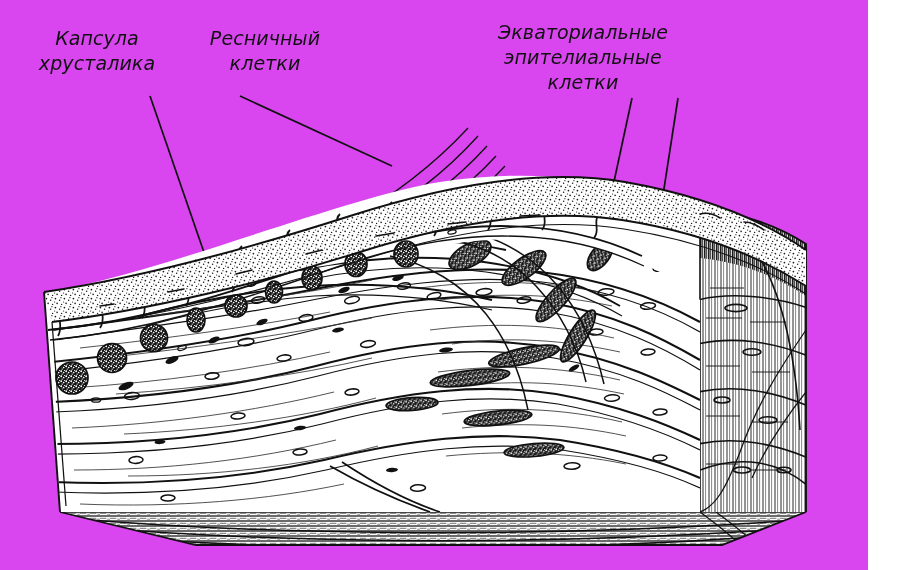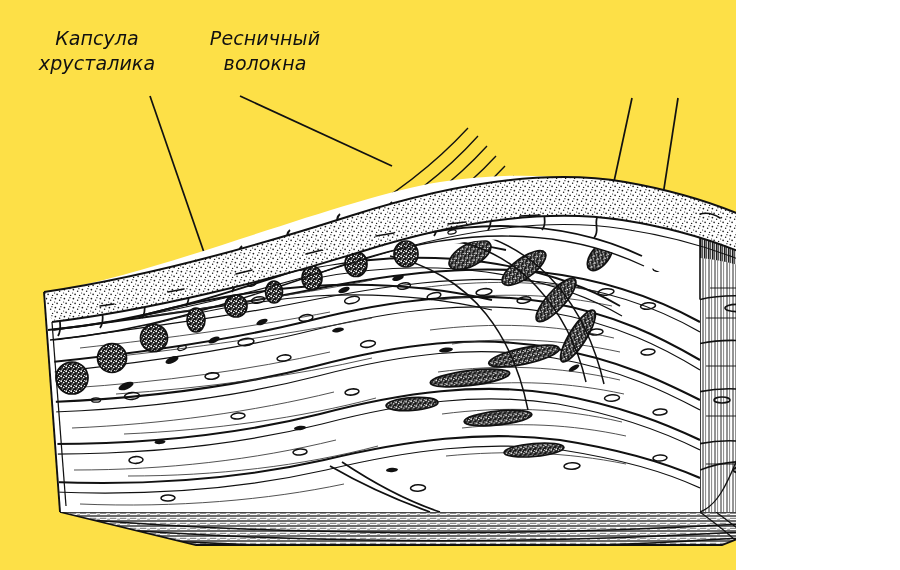--- a/index.html
+++ b/index.html
@@ -1,17 +1,17 @@
 <!DOCTYPE html>
 <html><head>
 <meta charset="utf-8">
 <style>
   html,body{margin:0;padding:0;background:#ffffff;}
   #stage{
-    position:relative;width:736px;height:570px;background:#fde047;
+    position:relative;width:868px;height:570px;background:#d946ef;
     font-family:"DejaVu Sans","Liberation Sans",sans-serif;overflow:hidden;
   }
   #fig{position:absolute;left:0;top:0;width:900px;height:570px;}
   .lbl{
     position:absolute;color:#111111;font-style:italic;font-weight:400;
     font-size:19px;line-height:25px;text-align:center;white-space:pre-line;
     font-family:"DejaVu Sans","Liberation Sans",sans-serif;letter-spacing:.1px;
   }
   #lbl-capsule{left:8px;top:26px;width:178px;}
   #lbl-zonule{left:180px;top:26px;width:170px;}
@@ -367,15 +367,18 @@
     <path fill="none" stroke="#111" stroke-width="1.9" d="M52,322 C150,310 265,282 360,252 C455,222 545,208 622,220 C700,232 762,258 806,286"></path>
     <path fill="none" stroke="#111" stroke-width="1.1" d="M54,330 C152,318 267,290 362,260 C457,230 547,217 624,229 C702,241 763,266 806,294"></path>
 
     <path fill="none" stroke="#111" stroke-width="1.9" d="M44,292 L60,512"></path>
     <path fill="none" stroke="#111" stroke-width="1.25" d="M52,322 L66,506"></path>
   </svg>
 
   <div class="lbl" id="lbl-capsule">Капсула
 хрусталика</div>
   <div class="lbl" id="lbl-zonule">Ресничный
-волокна</div>
+клетки</div>
+  <div class="lbl" id="lbl-equatorial">Экваториальные
+эпителиальные
+клетки</div>
 
 </div>
 
 </body></html>

